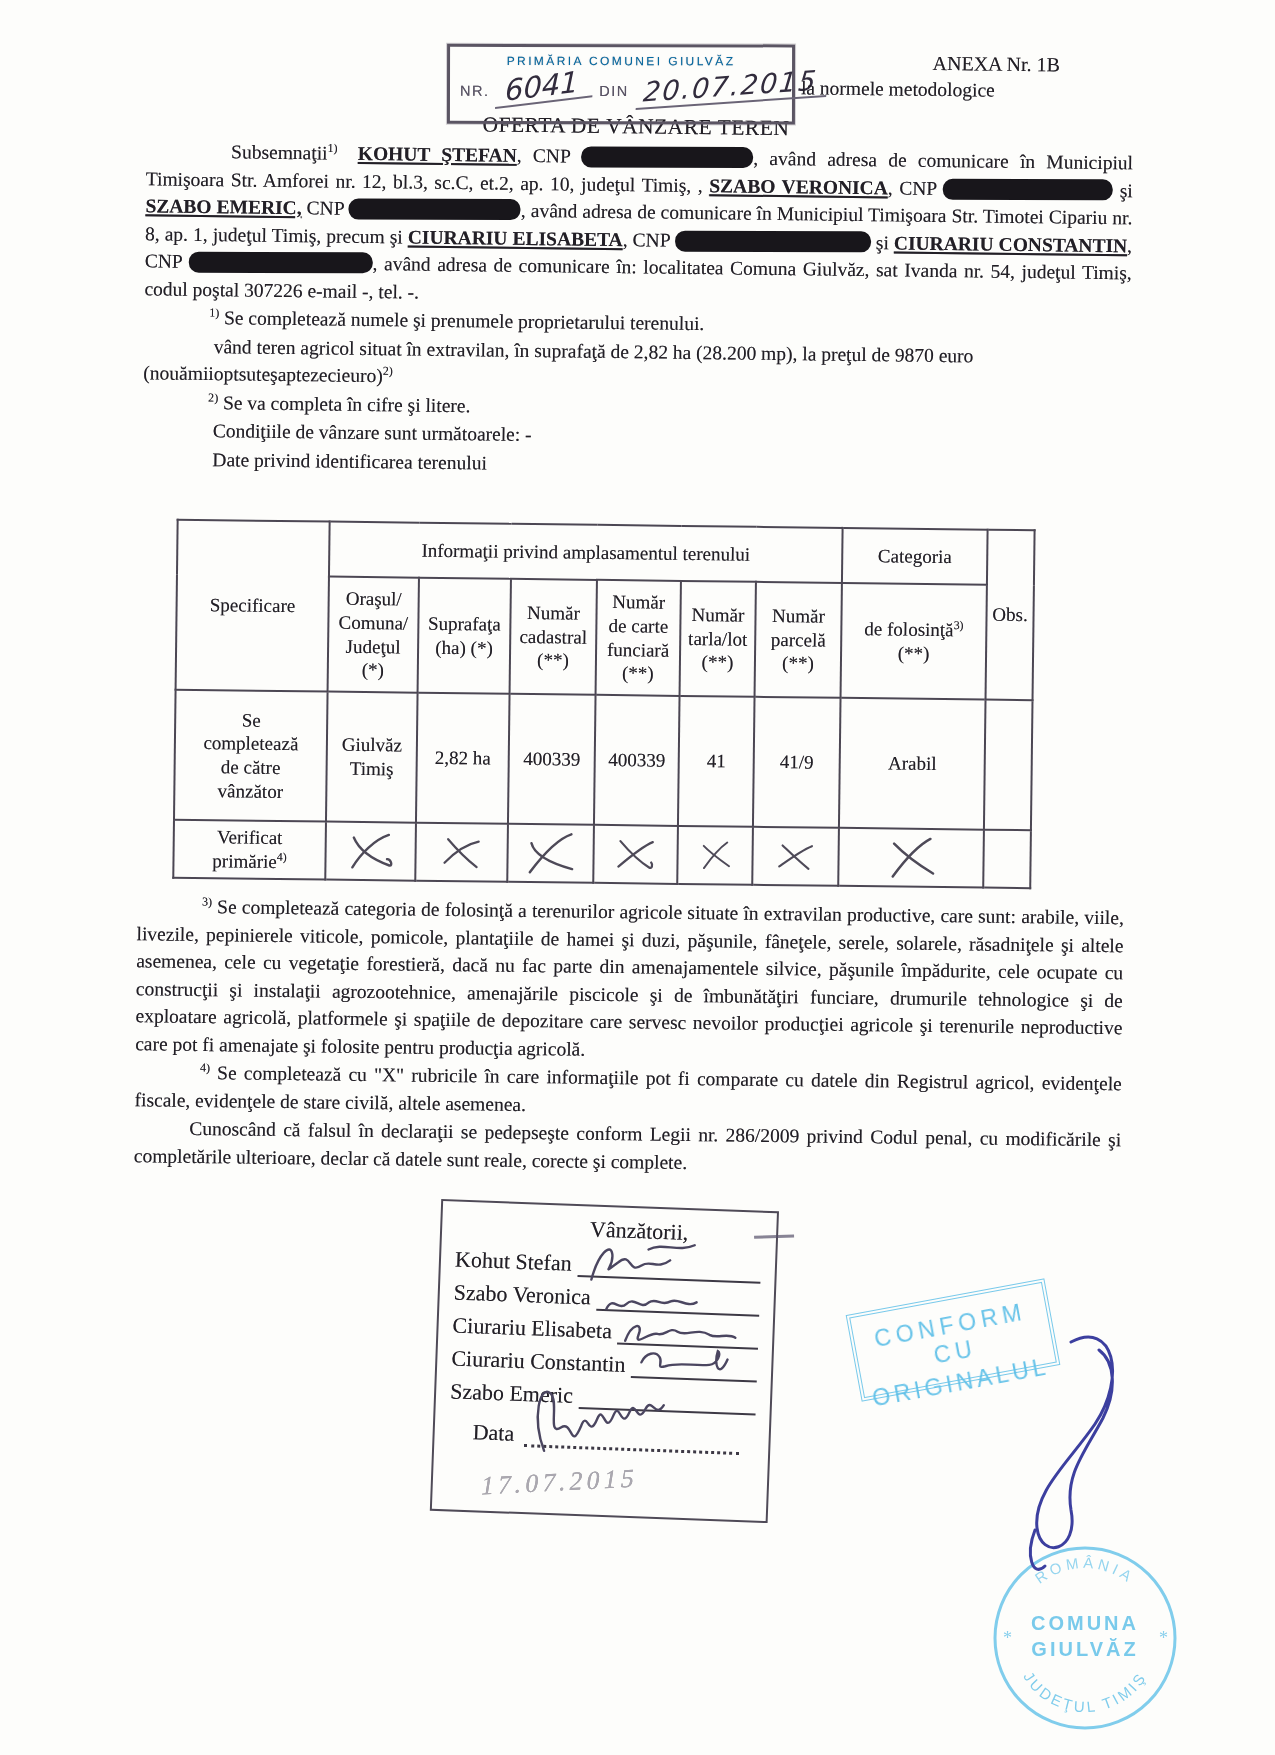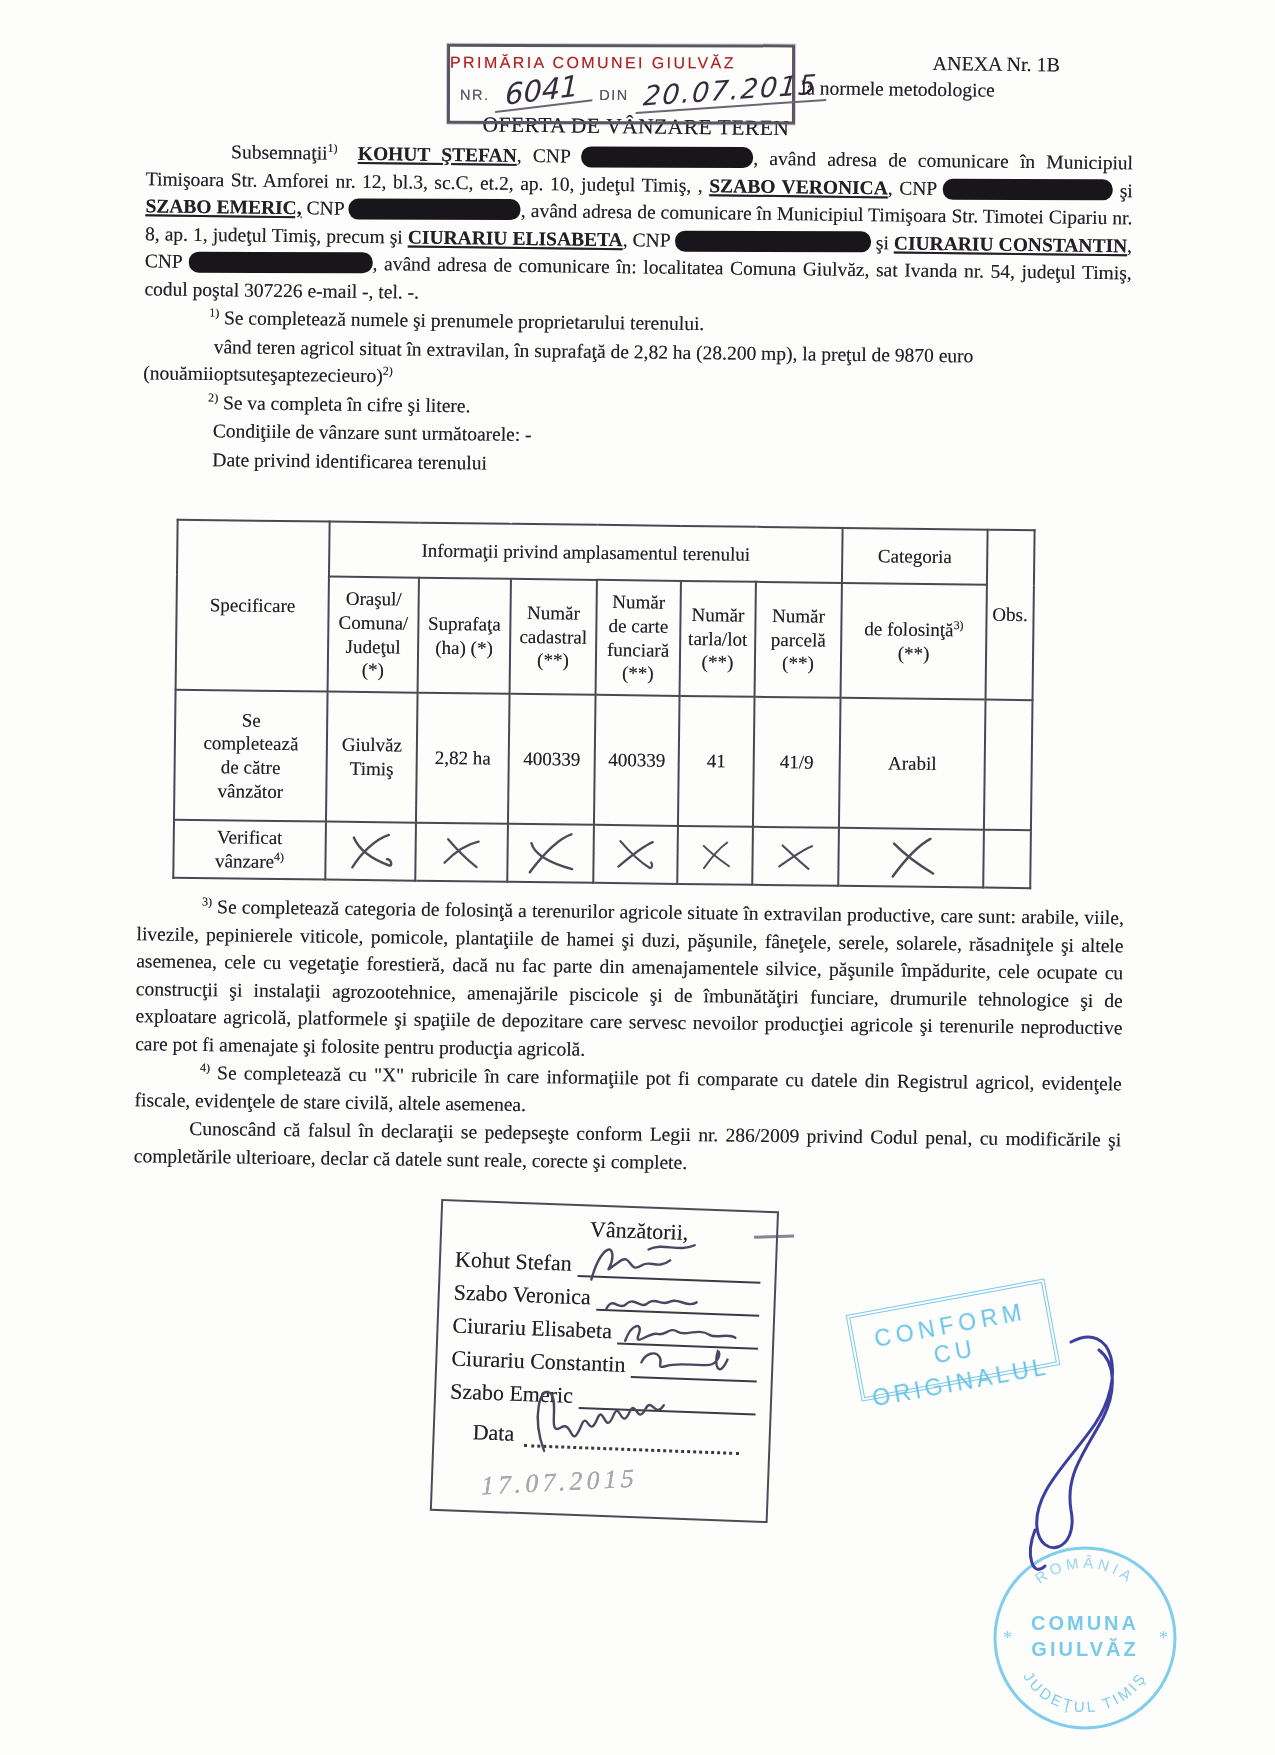--- a/index.html
+++ b/index.html
@@ -17,22 +17,22 @@
   
   .doc-header{position:relative;height:100px;}
   .reg-stamp{
     position:absolute;left:448px;top:38px;width:348px;height:80px;
     border:3px solid #5b5563;box-sizing:border-box;
     transform:rotate(-0.6deg);
     font-family:"Liberation Sans","DejaVu Sans",sans-serif;color:#55505e;
     box-shadow:0 0 0 1px rgba(90,84,100,.25);
   }
   .reg-stamp .org{
-    text-align:left;font-size:16px;letter-spacing:2.4px;margin-top:7px;
-    color:#b91c1c;text-shadow:0 0 1px rgba(88,82,99,.5);white-space:nowrap;
+    text-align:center;font-size:12px;letter-spacing:2.4px;margin-top:7px;
+    color:#0369a1;text-shadow:0 0 1px rgba(88,82,99,.5);white-space:nowrap;
   }
   .reg-row{display:flex;align-items:flex-end;margin:4px 8px 0 10px;}
   .reg-row .lbl{font-size:14.5px;letter-spacing:1.5px;color:#5a5466;padding-bottom:4px;}
   .hand{
     font-family:"DejaVu Sans","Liberation Sans",sans-serif;font-style:italic;
     color:#322c3d;text-shadow:none;
   }
   .reg-nr{font-size:29px;transform:rotate(-7deg) skewX(-8deg);border-bottom:2px solid #6a6476;
           padding:0 14px 0 10px;margin:0 6px;line-height:1;}
   .reg-date{font-size:27px;transform:rotate(-4deg) skewX(-10deg);border-bottom:2px solid #6a6476;
@@ -205,21 +205,21 @@
       <td>2,82 ha</td>
       <td>400339</td>
       <td>400339</td>
       <td>41</td>
       <td>41/9</td>
       <td>Arabil</td>
       <td></td>
     </tr>
     <tr class="row-ver">
       <td class="lab"><span class="pre">Verificat
-vânzare</span><sup class="sup">4)</sup></td>
+primărie</span><sup class="sup">4)</sup></td>
       <td>
             <div class="x-wrap">
               <svg class="xm" width="50" height="40" viewBox="0 0 54 40">
                 <path class="xmark" d="M6,36 C16,22 32,8 48,4"></path>
                 <path class="xmark" d="M10,4 C14,16 26,28 46,37 C50,38 48,30 44,30"></path>
               </svg>
             </div>
           </td>
       <td>
             <div class="x-wrap">

